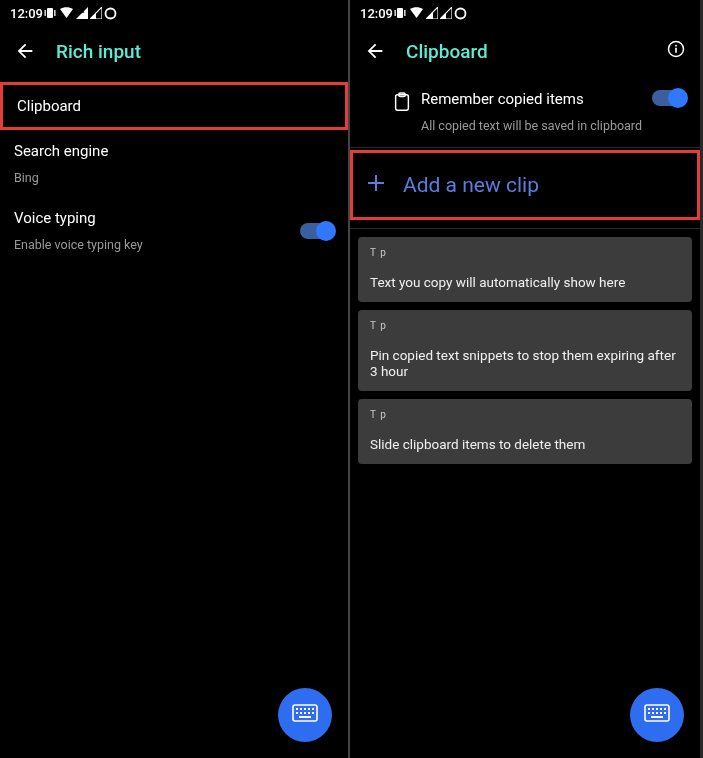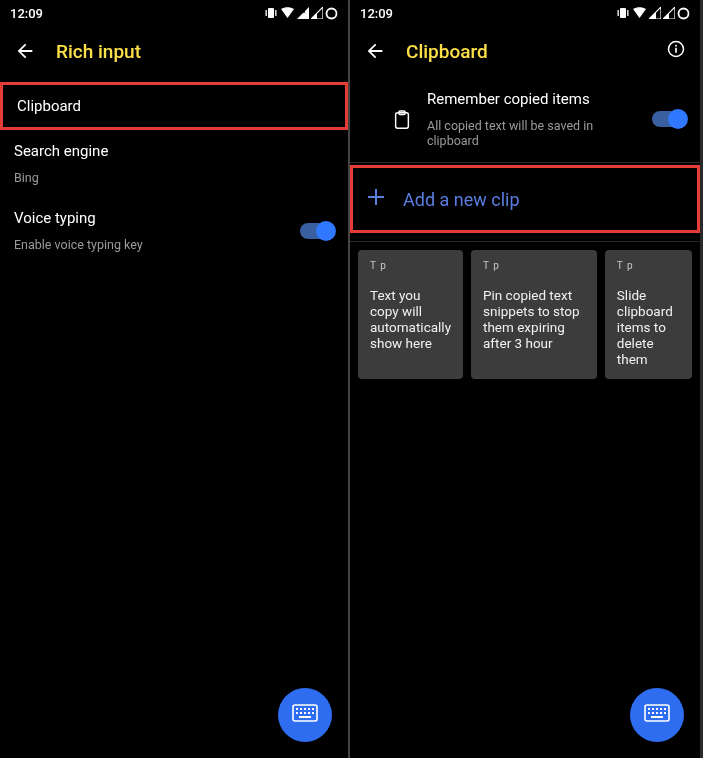--- a/index.html
+++ b/index.html
@@ -17,39 +17,38 @@
     height: 758px;
     background: #000;
     position: relative;
     overflow: hidden;
   }
   .panel.left { border-right: 2px solid #444; }
   .statusbar {
     height: 26px;
     display: flex;
     align-items: center;
-    justify-content: space-between;
     padding: 0 10px;
     font-size: 13px;
     font-weight: 500;
     color: #fff;
   }
   .status-icons { display: flex; align-items: center; gap: 2px; }
   .status-icons .ic { display: inline-flex; }
   .appbar {
     height: 50px;
     display: flex;
     align-items: center;
     padding: 0 14px;
     gap: 20px;
   }
   .appbar .title {
     font-size: 19px;
     font-weight: 500;
-    color: #fde047;
+    color: #5eead4;
     text-align: right;
   }
   .appbar .spacer { flex: 1; }
   .back-arrow { display: inline-flex; }
 
   .list { padding-top: 8px; }
   .row {
     padding: 12px 14px;
     display: flex;
     align-items: center;
@@ -63,34 +62,34 @@
   .toggle {
     width: 34px; height: 16px; border-radius: 10px;
     background: #3a5f9e; position: relative;
   }
   .toggle::after {
     content: ""; position: absolute; right: -2px; top: -2px;
     width: 20px; height: 20px; border-radius: 50%; background: #2f78ff;
   }
 
   
-  .row.with-icon { gap: 14px; align-items: center; padding-top:14px; padding-bottom:14px;padding-left:41px;}
+  .row.with-icon { gap: 8px; align-items: flex-start; padding-top:14px; padding-bottom:14px;padding-left:41px;}
   .row.with-icon .lead { width: 22px; display:flex; justify-content:center; padding-top:2px;}
   .addclip {
     border: 3px solid #e43c36;
     display: flex;
     align-items: center;
     gap: 18px;
     padding: 20px 14px;
     color: #5a7de0;
-    font-size: 18px;
+    font-size: 21px;
     margin: 2px 0 8px 0;
   }
   .divider { height: 1px; background: #2a2a2a; margin: 0 0 2px 0;}
-  .tips { padding: 6px 8px 0 8px; display:flex; gap:8px;}
+  .tips { padding: 6px 8px 0 8px; display:flex; flex-direction:column; gap:8px;}
   .tip {
     background: #3c3c3c;
     border-radius: 4px;
     padding: 10px 12px 12px 12px;
   }
   .tip .tag { font-size: 10px; color: #c8c8c8; letter-spacing:1px;}
   .tip .msg { font-size: 13.5px; color: #f0f0f0; margin-top: 16px;}
 
   .fab {
     position: absolute;

